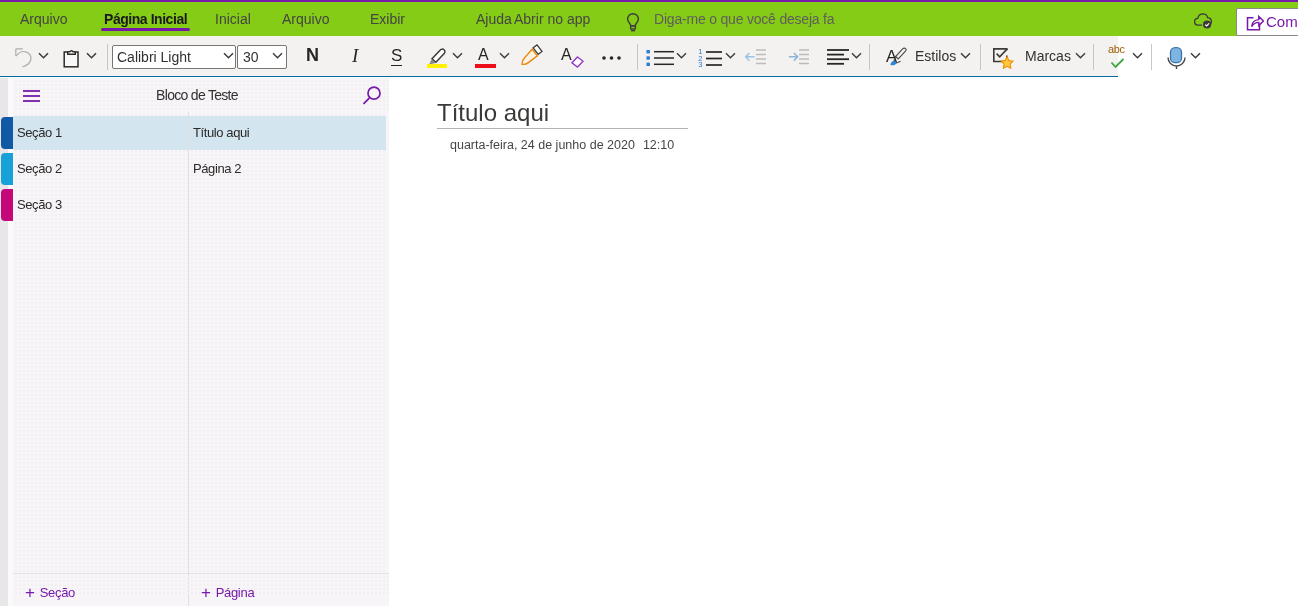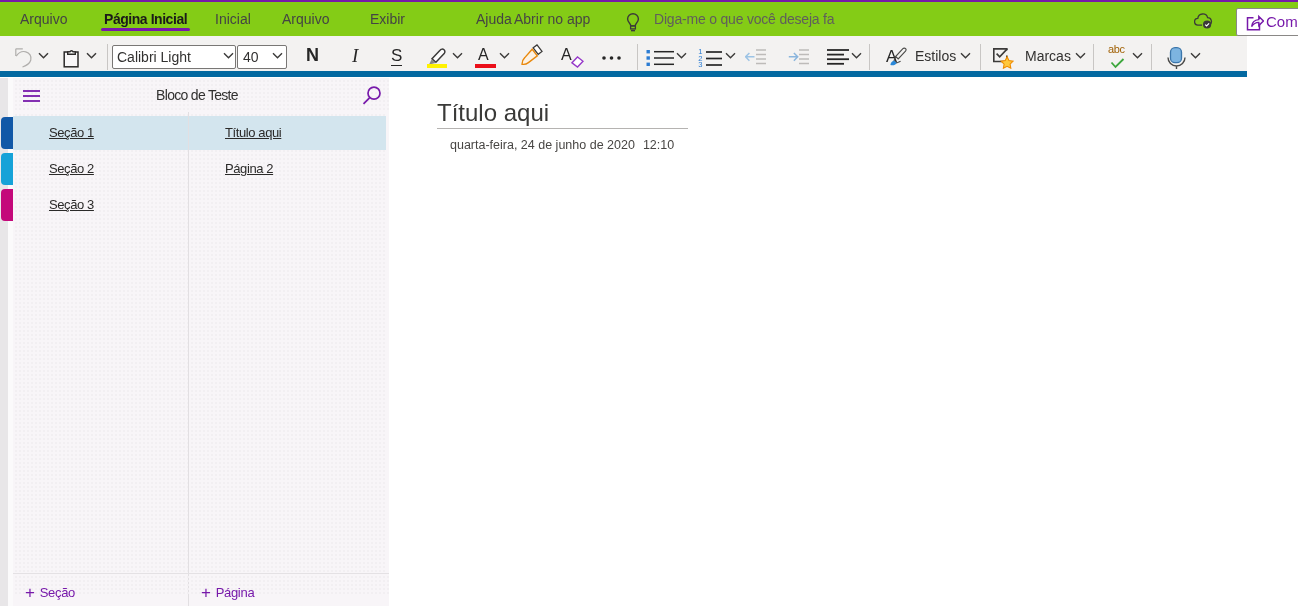--- a/index.html
+++ b/index.html
@@ -14,37 +14,37 @@
 #menubar { top:2px; left:0; width:1298px; height:34px; background:#84cc16; }
 .mi { position:absolute; top:0; height:34px; line-height:34px; font-size:14px; color:#444; white-space:nowrap; }
 #mi-sel { font-weight:bold; color:#1b1a19; }
 #mi-sel:after { content:""; position:absolute; left:-3px; right:-3px; bottom:5px; height:3px; background:#7719aa; border-radius:2px; }
 
 
 #sharebtn { position:absolute; top:6px; left:1236px; width:130px; height:28px; background:#fff; border:1px solid #8a8886; border-radius:2px; }
 #sharebtn span { position:absolute; left:29px; top:0; line-height:26px; font-size:15px; color:#7719aa; }
 
 
-#toolbar { top:36px; left:0; width:1247px; height:41px; background:#f3f2f1; border-bottom:6px solid #0369a1; }
+#toolbar { top:36px; left:0; width:1118px; height:41px; background:#f3f2f1; border-bottom:1px solid #0369a1; }
 .tsep { position:absolute; top:8px; height:26px; width:1px; background:#c8c6c4; }
 .ttext { position:absolute; white-space:nowrap; color:#323130; }
 .combo { position:absolute; top:9px; height:24px; background:#fff; border:1px solid #797775; border-radius:2px; }
 
 
 #sidebar { top:78px; left:0; width:389px; height:528px; background:#f8f5f8; }
 #tabstrip { position:absolute; left:0; top:0; width:13px; height:528px; background:linear-gradient(to right, #e8e6e8 0, #e8e6e8 8px, #fbfafb 8px, #fbfafb 13px); }
 #sbheader { position:absolute; left:13px; top:0; width:376px; height:34px; }
 #sbtitle { position:absolute; left:0; top:0; width:368px; text-align:center; line-height:34px; font-size:14px; letter-spacing:-0.7px; color:#323130; }
 .dots { background-image: radial-gradient(#f2eff2 0.9px, rgba(0,0,0,0) 0.9px); background-size:4px 4px; background-position:1px 1px; }
 #seccol { position:absolute; left:13px; top:34px; width:175px; height:460px; }
 #pagecol { position:absolute; left:189px; top:34px; width:197px; height:460px; }
 #coldiv { position:absolute; left:188px; top:34px; width:1px; height:494px; background:#e2dfe2; }
 .row { position:absolute; left:0; width:100%; height:34px; line-height:34px; font-size:13px; letter-spacing:-0.4px; color:#2b2a29; }
 .hl { background:#d3e5ee; }
-.row span { padding-left:36px; display:block;text-decoration:underline; }
+.row span { padding-left:4px; display:block; }
 .stab { position:absolute; left:1px; width:12px; height:32px; border-radius:4px 0 0 4px; }
 #sbfoot { position:absolute; left:13px; top:495px; width:376px; height:22px; border-top:1px solid #e4e1e4; }
 .addlink { position:absolute; top:2px; height:33px; line-height:32px; color:#7719aa; font-size:13px; letter-spacing:-0.3px; }
 .plus { font-size:17px; font-weight:400; margin-right:5px; position:relative; top:1px; }
 
 
 #main { top:77px; left:389px; width:909px; height:529px; background:#fff; }
 #title { position:absolute; left:48px; top:22px; font-size:24px; color:#3a3a38; }
 #titleline { position:absolute; left:48px; top:51px; width:251px; height:1px; background:#b5b3b1; }
 #dateline { position:absolute; left:49px; top:61px; font-size:12.5px; color:#484644;margin-left:12px; }
@@ -101,21 +101,21 @@
       </svg>
     <div class="tsep" style="left:107px;"></div>
 
     <div class="combo" style="left:112px; width:124px;"></div>
     <span class="ttext" style="left:117px; top:13px; font-size:14px;">Calibri Light</span>
     <svg class="abs" style="left:223px; top:16px;" width="11" height="7" viewBox="0 0 11 7">
         <path d="M1 1.2 l4.5 4.5 L10 1.2" fill="none" stroke="#3b3a39" stroke-width="1.4"></path>
       </svg>
 
     <div class="combo" style="left:237px; width:50px;"></div>
-    <span class="ttext" style="left:243px; top:13px; font-size:14px;">40</span>
+    <span class="ttext" style="left:243px; top:13px; font-size:14px;">30</span>
     <svg class="abs" style="left:272px; top:16px;" width="11" height="7" viewBox="0 0 11 7">
         <path d="M1 1.2 l4.5 4.5 L10 1.2" fill="none" stroke="#3b3a39" stroke-width="1.4"></path>
       </svg>
 
     <span class="ttext" style="left:306px; top:9px; font-size:18px; font-weight:bold; color:#262626;">N</span>
     <span class="ttext" style="left:352px; top:9px; font-size:19px; font-family:'Liberation Serif',serif; font-style:italic; color:#262626;">I</span>
     <span class="ttext" style="left:391px; top:10px; font-size:17px; color:#262626; border-bottom:1.5px solid #262626; line-height:19px;">S</span>
 
     <svg class="abs" style="left:426px; top:9px;" width="24" height="24" viewBox="0 0 24 24">
       <path d="M6 13.8 l8.3-8.8 a2.6 2.6 0 0 1 3.7 -0.2 a2.6 2.6 0 0 1 0.2 3.7 l-8.3 8.8 Z" fill="#fdfdfd" stroke="#3b3a39" stroke-width="1.5"></path>

